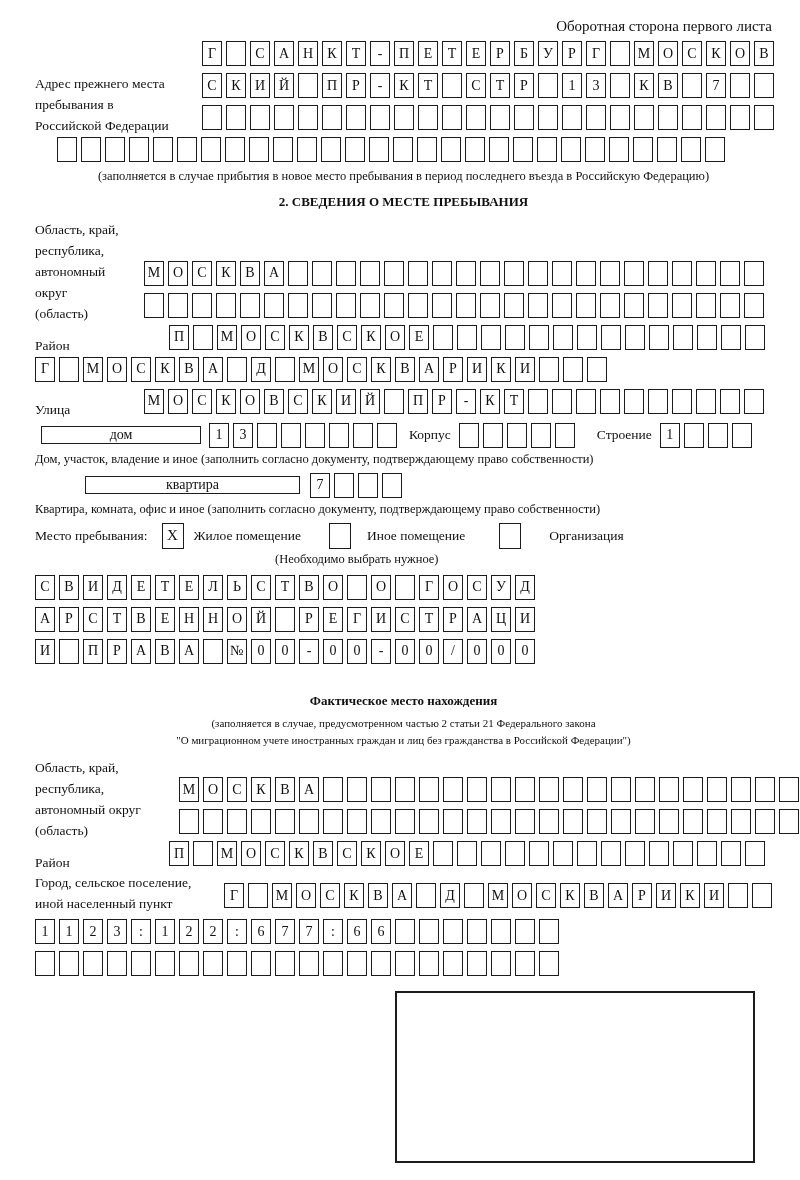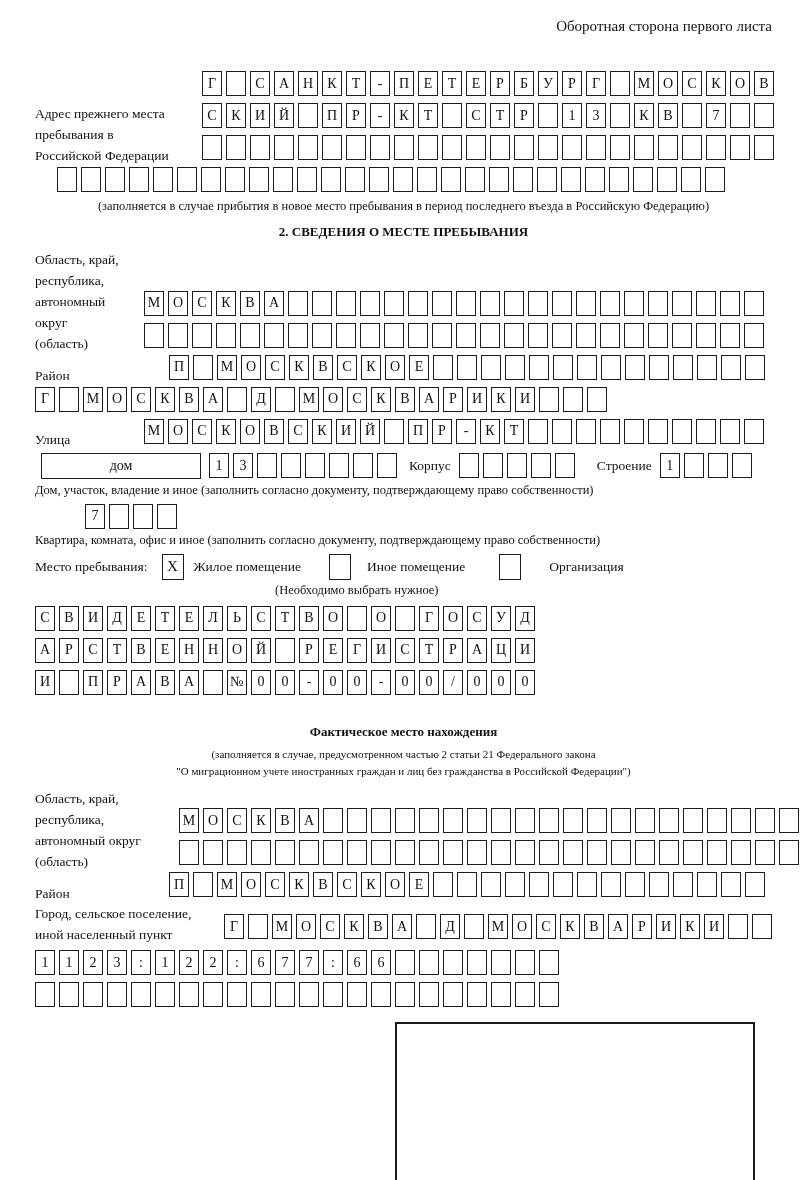--- a/index.html
+++ b/index.html
@@ -1,34 +1,34 @@
 <!DOCTYPE html>
 <html><head>
 <meta charset="utf-8">
 <style>
   * { margin:0; padding:0; box-sizing:border-box; }
   html,body { width:800px; height:1180px; background:#ffffff; color:#111;
     font-family:"Liberation Serif","DejaVu Serif",serif; overflow:hidden; }
   .page { position:relative; width:800px; height:1180px; padding:18px 28px 0 35px; }
 
-  .page-header { text-align:right; font-size:15px; margin-bottom:36px; }
+  .page-header { text-align:right; font-size:15px; margin-bottom:6px; }
 
   .field { display:flex; align-items:flex-end;gap:24px; }
   .field-label { font-size:13.5px; line-height:1.55; flex:none; }
   .rows { display:flex; flex-direction:column; }
 
   .cells-row { display:flex; gap:4px; margin-bottom:7px; }
   .cell { width:20px; height:25px; border:1.6px solid #1c1c1c; flex:none;
     display:flex; align-items:center; justify-content:center;
     font-size:14px; line-height:1; }
 
   .note { font-size:12.5px; text-align:center; margin:2px 0 6px; }
   .section-title { text-align:center; font-weight:bold; font-size:13px; margin:10px 0 10px; }
 
-  .wide-box { border:1.6px solid #1c1c1c; height:26px; display:flex; flex:none;
+  .wide-box { border:1.6px solid #1c1c1c; height:18px; display:flex; flex:none;
     align-items:center; justify-content:center; font-size:14px; }
 
   .inline-row { display:flex; align-items:center; }
   .inline-label { font-size:13.5px; }
 
   .checkbox { width:22px; height:26px; border:1.6px solid #1c1c1c; flex:none;
     display:flex; align-items:center; justify-content:center; font-size:15px; }
 
   .fact-note { font-size:11px; text-align:center; line-height:1.6; }
 
@@ -336,20 +336,21 @@
     <div class="cells-row" style="margin-bottom:0;">
         <div class="cell">1</div>
         <div class="cell"></div>
         <div class="cell"></div>
         <div class="cell"></div>
       </div>
   </div>
   <div class="note" style="text-align:left;">Дом, участок, владение и иное (заполнить согласно документу, подтверждающему право собственности)</div>
 
   <div class="inline-row" style="margin:2px 0 4px 50px; gap:10px;">
+    <div class="wide-box" style="width:215px;">квартира</div>
     <div class="cells-row" style="margin-bottom:0;">
         <div class="cell">7</div>
         <div class="cell"></div>
         <div class="cell"></div>
         <div class="cell"></div>
       </div>
   </div>
   <div class="note" style="text-align:left;">Квартира, комната, офис и иное (заполнить согласно документу, подтверждающему право собственности)</div>
 
   <div class="inline-row" style="margin-top:4px; gap:0;">

